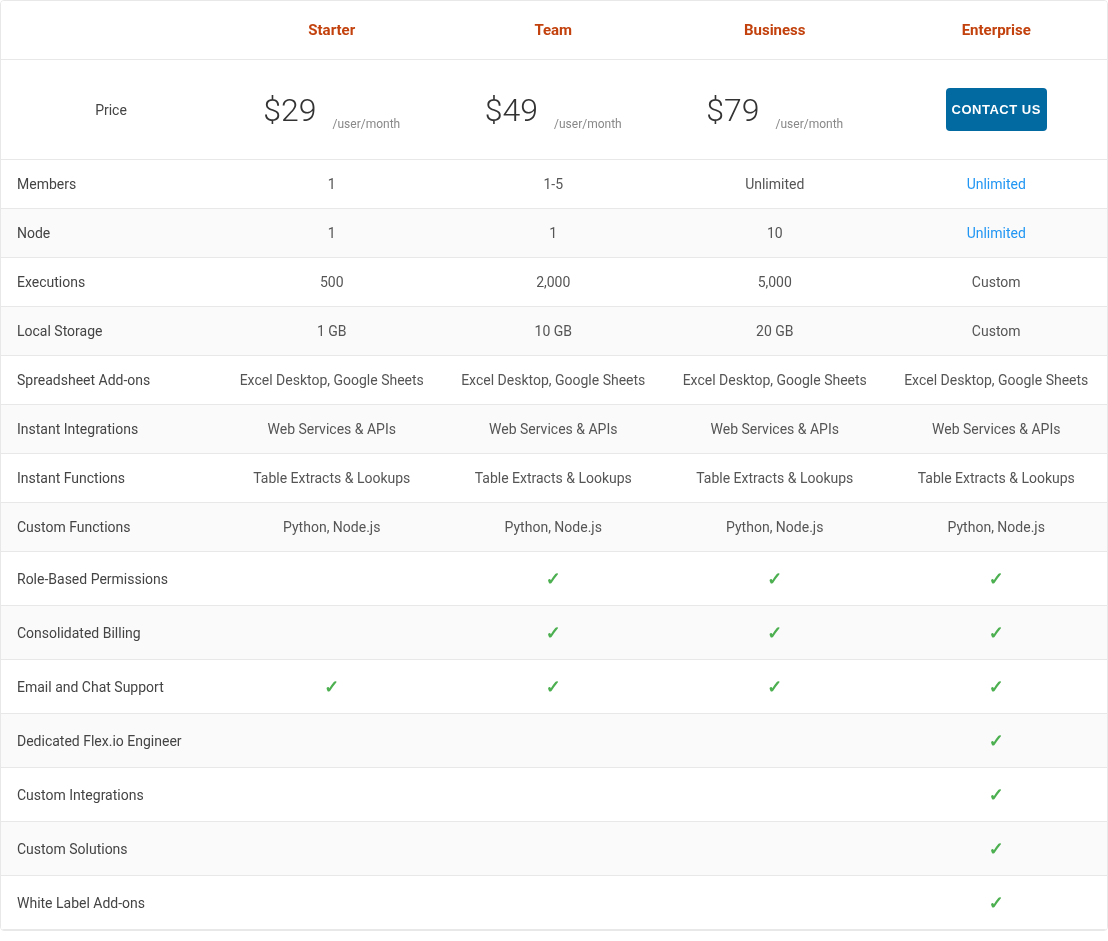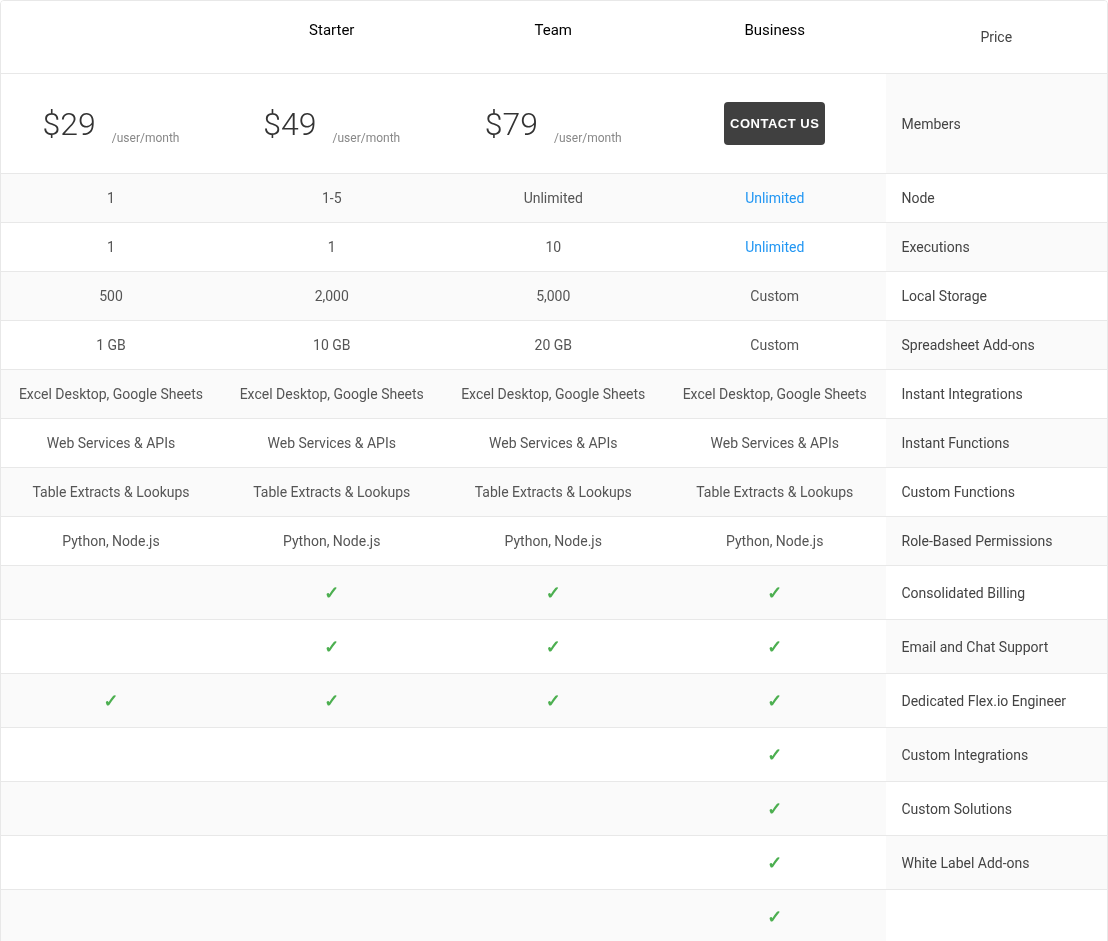--- a/index.html
+++ b/index.html
@@ -15,23 +15,23 @@
       border-radius: 4px;
       overflow: hidden;
     }
     .table-grid {
       display: grid;
       grid-template-columns: 220px 1fr 1fr 1fr 1fr;
     }
     .header-cell {
       padding: 20px 16px;
       text-align: center;
-      font-weight: 400;
+      font-weight: 700;
       font-size: 15px;
-      color: #000000;
+      color: #c2410c;
       border-bottom: 1px solid #e8e8e8;
       background: #fff;
     }
     .header-cell:first-child {
       text-align: left;
     }
     .price-cell {
       padding: 28px 16px;
       text-align: center;
       border-bottom: 1px solid #e8e8e8;
@@ -53,21 +53,21 @@
       line-height: 1;
     }
     .price-suffix {
       font-size: 12px;
       color: #888;
       margin-left: 16px;
       margin-top: 8px;
       align-self: flex-end;
     }
     .contact-btn {
-      background: #404040;
+      background: #0369a1;
       color: #fff;
       border: none;
       border-radius: 4px;
       padding: 14px 6px;
       font-size: 13px;
       font-weight: 600;
       letter-spacing: 0.5px;
       cursor: pointer;
       text-transform: uppercase;
     }
@@ -106,20 +106,21 @@
 </head>
 <body>
 
 <div class="pricing-table">
   <div class="table-grid">
 
     <div class="header-cell"></div>
     <div class="header-cell">Starter</div>
     <div class="header-cell">Team</div>
     <div class="header-cell">Business</div>
+    <div class="header-cell">Enterprise</div>
 
     <div class="price-cell">
       <span>Price</span>
     </div>
     <div class="price-cell">
       <span class="price-amount">$29</span>
       <span class="price-suffix">/user/month</span>
     </div>
     <div class="price-cell">
       <span class="price-amount">$49</span>

